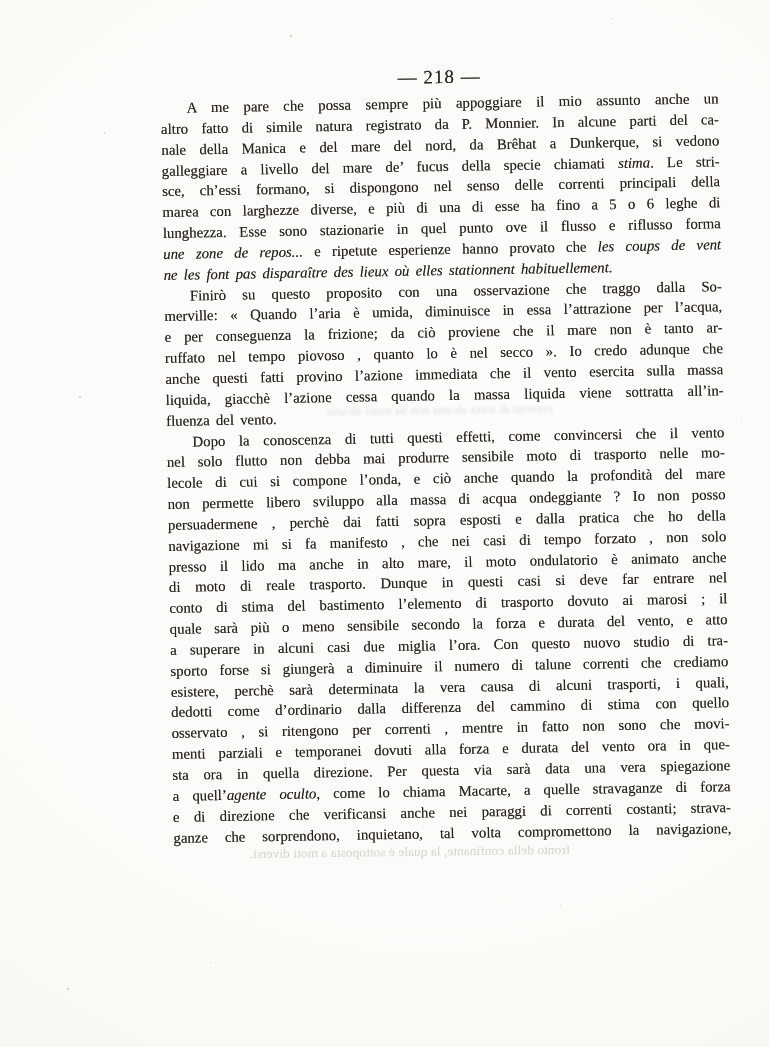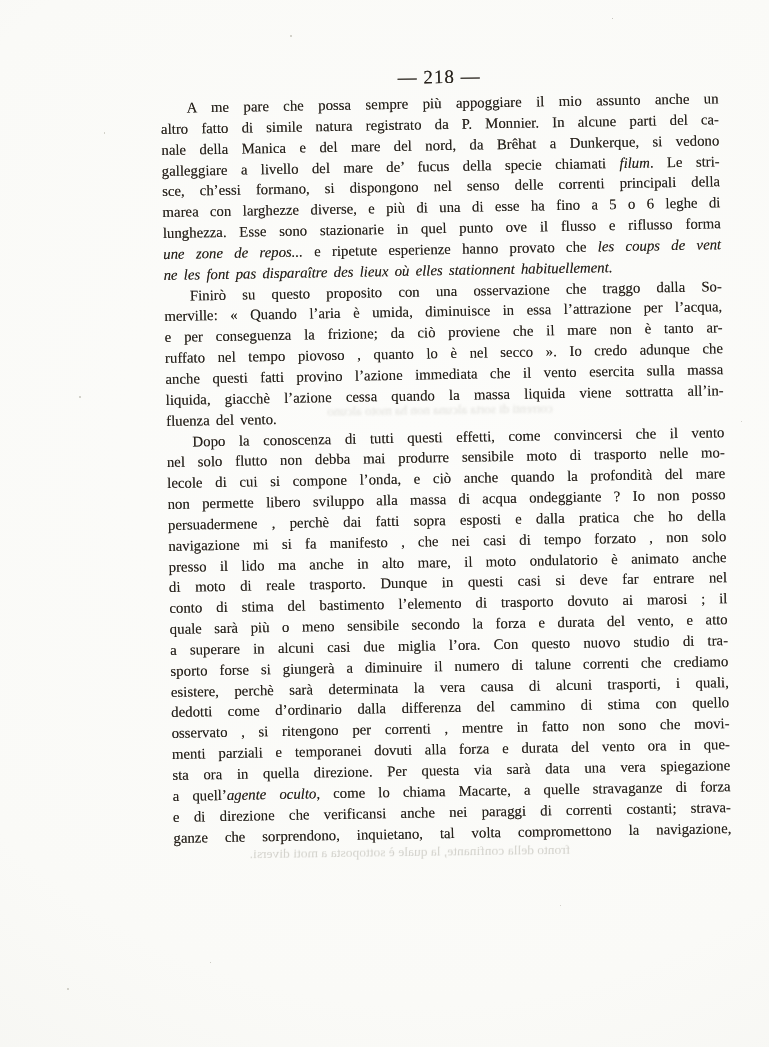--- a/index.html
+++ b/index.html
@@ -102,21 +102,21 @@
 <body>
 
 <div class="scan-page">
 
   <div class="text-block">
     <div class="pagenum">— 218 —</div>
     <div class="lines">
         <div class="line indent"><span>A me pare che possa sempre più appoggiare il mio assunto anche un</span></div>
         <div class="line"><span>altro fatto di simile natura registrato da P. Monnier. In alcune parti del ca-</span></div>
         <div class="line"><span>nale della Manica e del mare del nord, da Brêhat a Dunkerque, si vedono</span></div>
-        <div class="line"><span>galleggiare a livello del mare de’ fucus della specie chiamati </span><span class="it">filum</span><span>. Le stri-</span></div>
+        <div class="line"><span>galleggiare a livello del mare de’ fucus della specie chiamati </span><span class="it">stima</span><span>. Le stri-</span></div>
         <div class="line"><span>sce, ch’essi formano, si dispongono nel senso delle correnti principali della</span></div>
         <div class="line"><span>marea con larghezze diverse, e più di una di esse ha fino a 5 o 6 leghe di</span></div>
         <div class="line"><span>lunghezza. Esse sono stazionarie in quel punto ove il flusso e riflusso forma</span></div>
         <div class="line"><span class="it">une zone de repos...</span><span> e ripetute esperienze hanno provato che </span><span class="it">les coups de vent</span></div>
         <div class="line nojust"><span class="it">ne les font pas disparaître des lieux où elles stationnent habituellement.</span></div>
         <div class="line indent"><span>Finirò su questo proposito con una osservazione che traggo dalla So-</span></div>
         <div class="line"><span>merville: « Quando l’aria è umida, diminuisce in essa l’attrazione per l’acqua,</span></div>
         <div class="line"><span>e per conseguenza la frizione; da ciò proviene che il mare non è tanto ar-</span></div>
         <div class="line"><span>ruffato nel tempo piovoso , quanto lo è nel secco ». Io credo adunque che</span></div>
         <div class="line"><span>anche questi fatti provino l’azione immediata che il vento esercita sulla massa</span></div>

